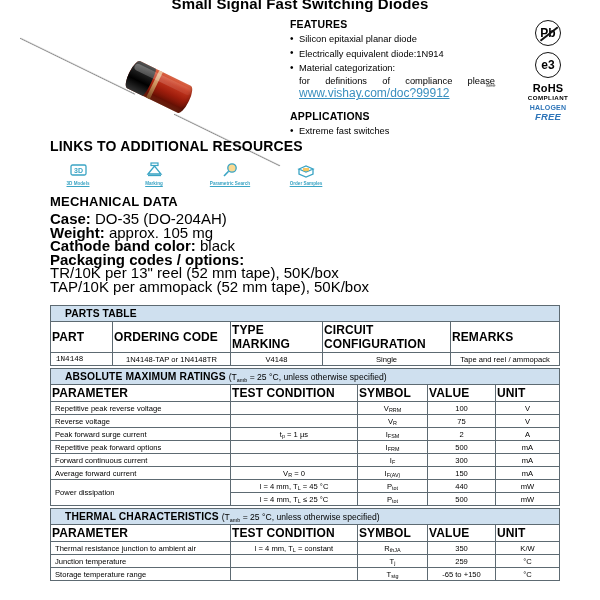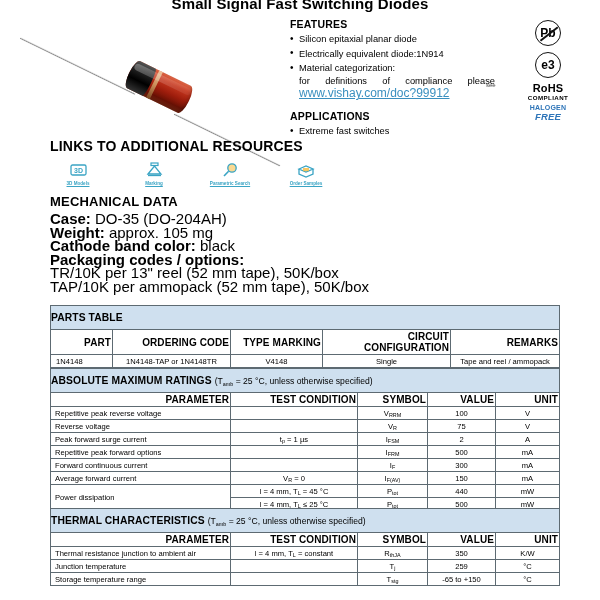--- a/index.html
+++ b/index.html
@@ -120,33 +120,33 @@
   
   .mech { position: absolute; left: 50px; top: 194px; width: 360px; }
   .mech h2 { font-size: 13px; font-weight: bold; margin: 0 0 4px 0; letter-spacing: .2px; }
   .mech p { margin: 0 0 2.6px 0; font-size: 15px; line-height: 11px; }
   .mech b { font-weight: bold; }
 
   
   .tbl { position: absolute; left: 50px; width: 510px; border-collapse: collapse; }
   .tbl td, .tbl th { border: 0.8px solid #5d6a72; }
   .tbl-band {
-    background: #cfe0ef; height: 24px; padding: 0 0; text-align: left;
+    background: #cfe0ef; height: 16px; padding: 0 14px; text-align: left;
     font-size: 10.3px; font-weight: bold; letter-spacing: .1px;
   }
   .tbl-band .cond { font-weight: normal; font-size: 8.6px; letter-spacing: 0; }
   .colhead {
-    background: #fff; font-size: 10px; font-weight: bold; text-align: right;
+    background: #fff; font-size: 12px; font-weight: bold; text-align: left;
     height: 13px; letter-spacing: .1px;
   }
   .tbl td.cell {
     font-size: 7.6px; height: 13px; text-align: center; padding: 0 2px;
   }
   .tbl td.cell.left { text-align: left; padding-left: 4px; }
-  .tbl td.cell.pad { padding-left: 5px; }
+  .tbl td.cell.pad { padding-left: 5px; font-family: Liberation Mono, monospace; }
   sub { font-size: 5.4px; vertical-align: baseline; position: relative; bottom: -1.6px; }
 
   .t-parts { top: 305px; }
   .t-amr { top: 368px; }
   .t-therm { top: 508px; }
 </style>
 </head>
 <body>
 
 <div class="page">

